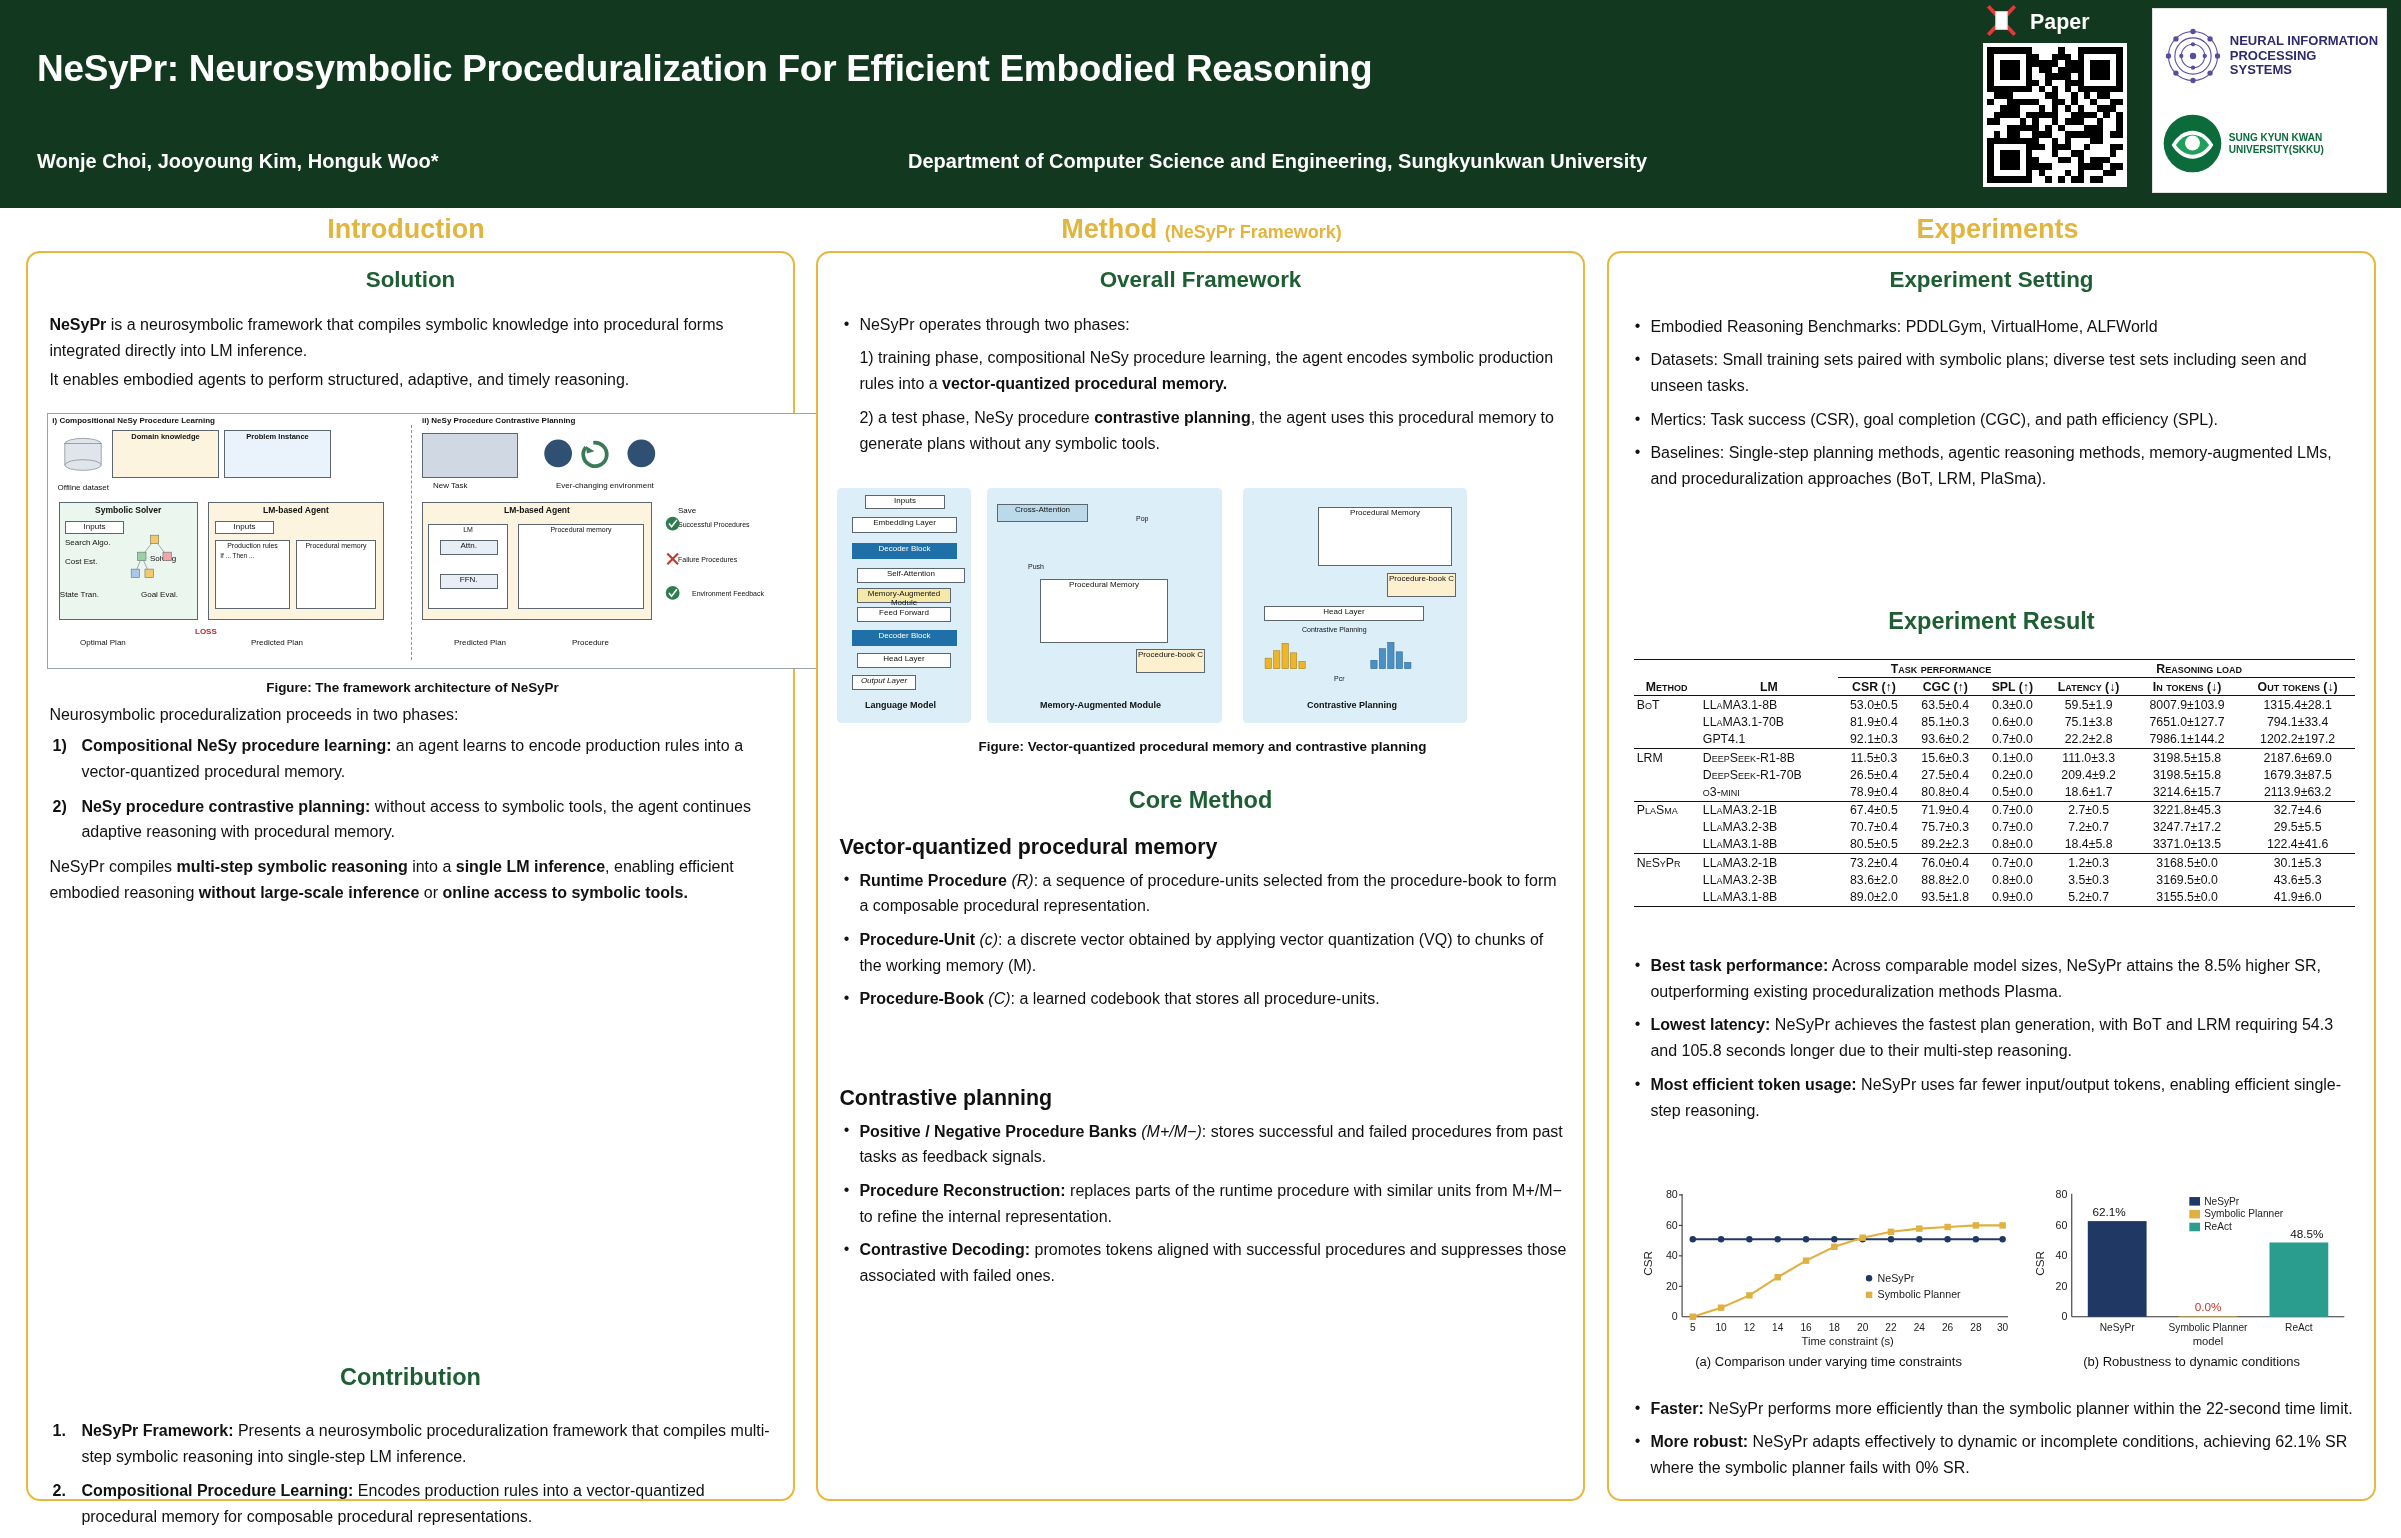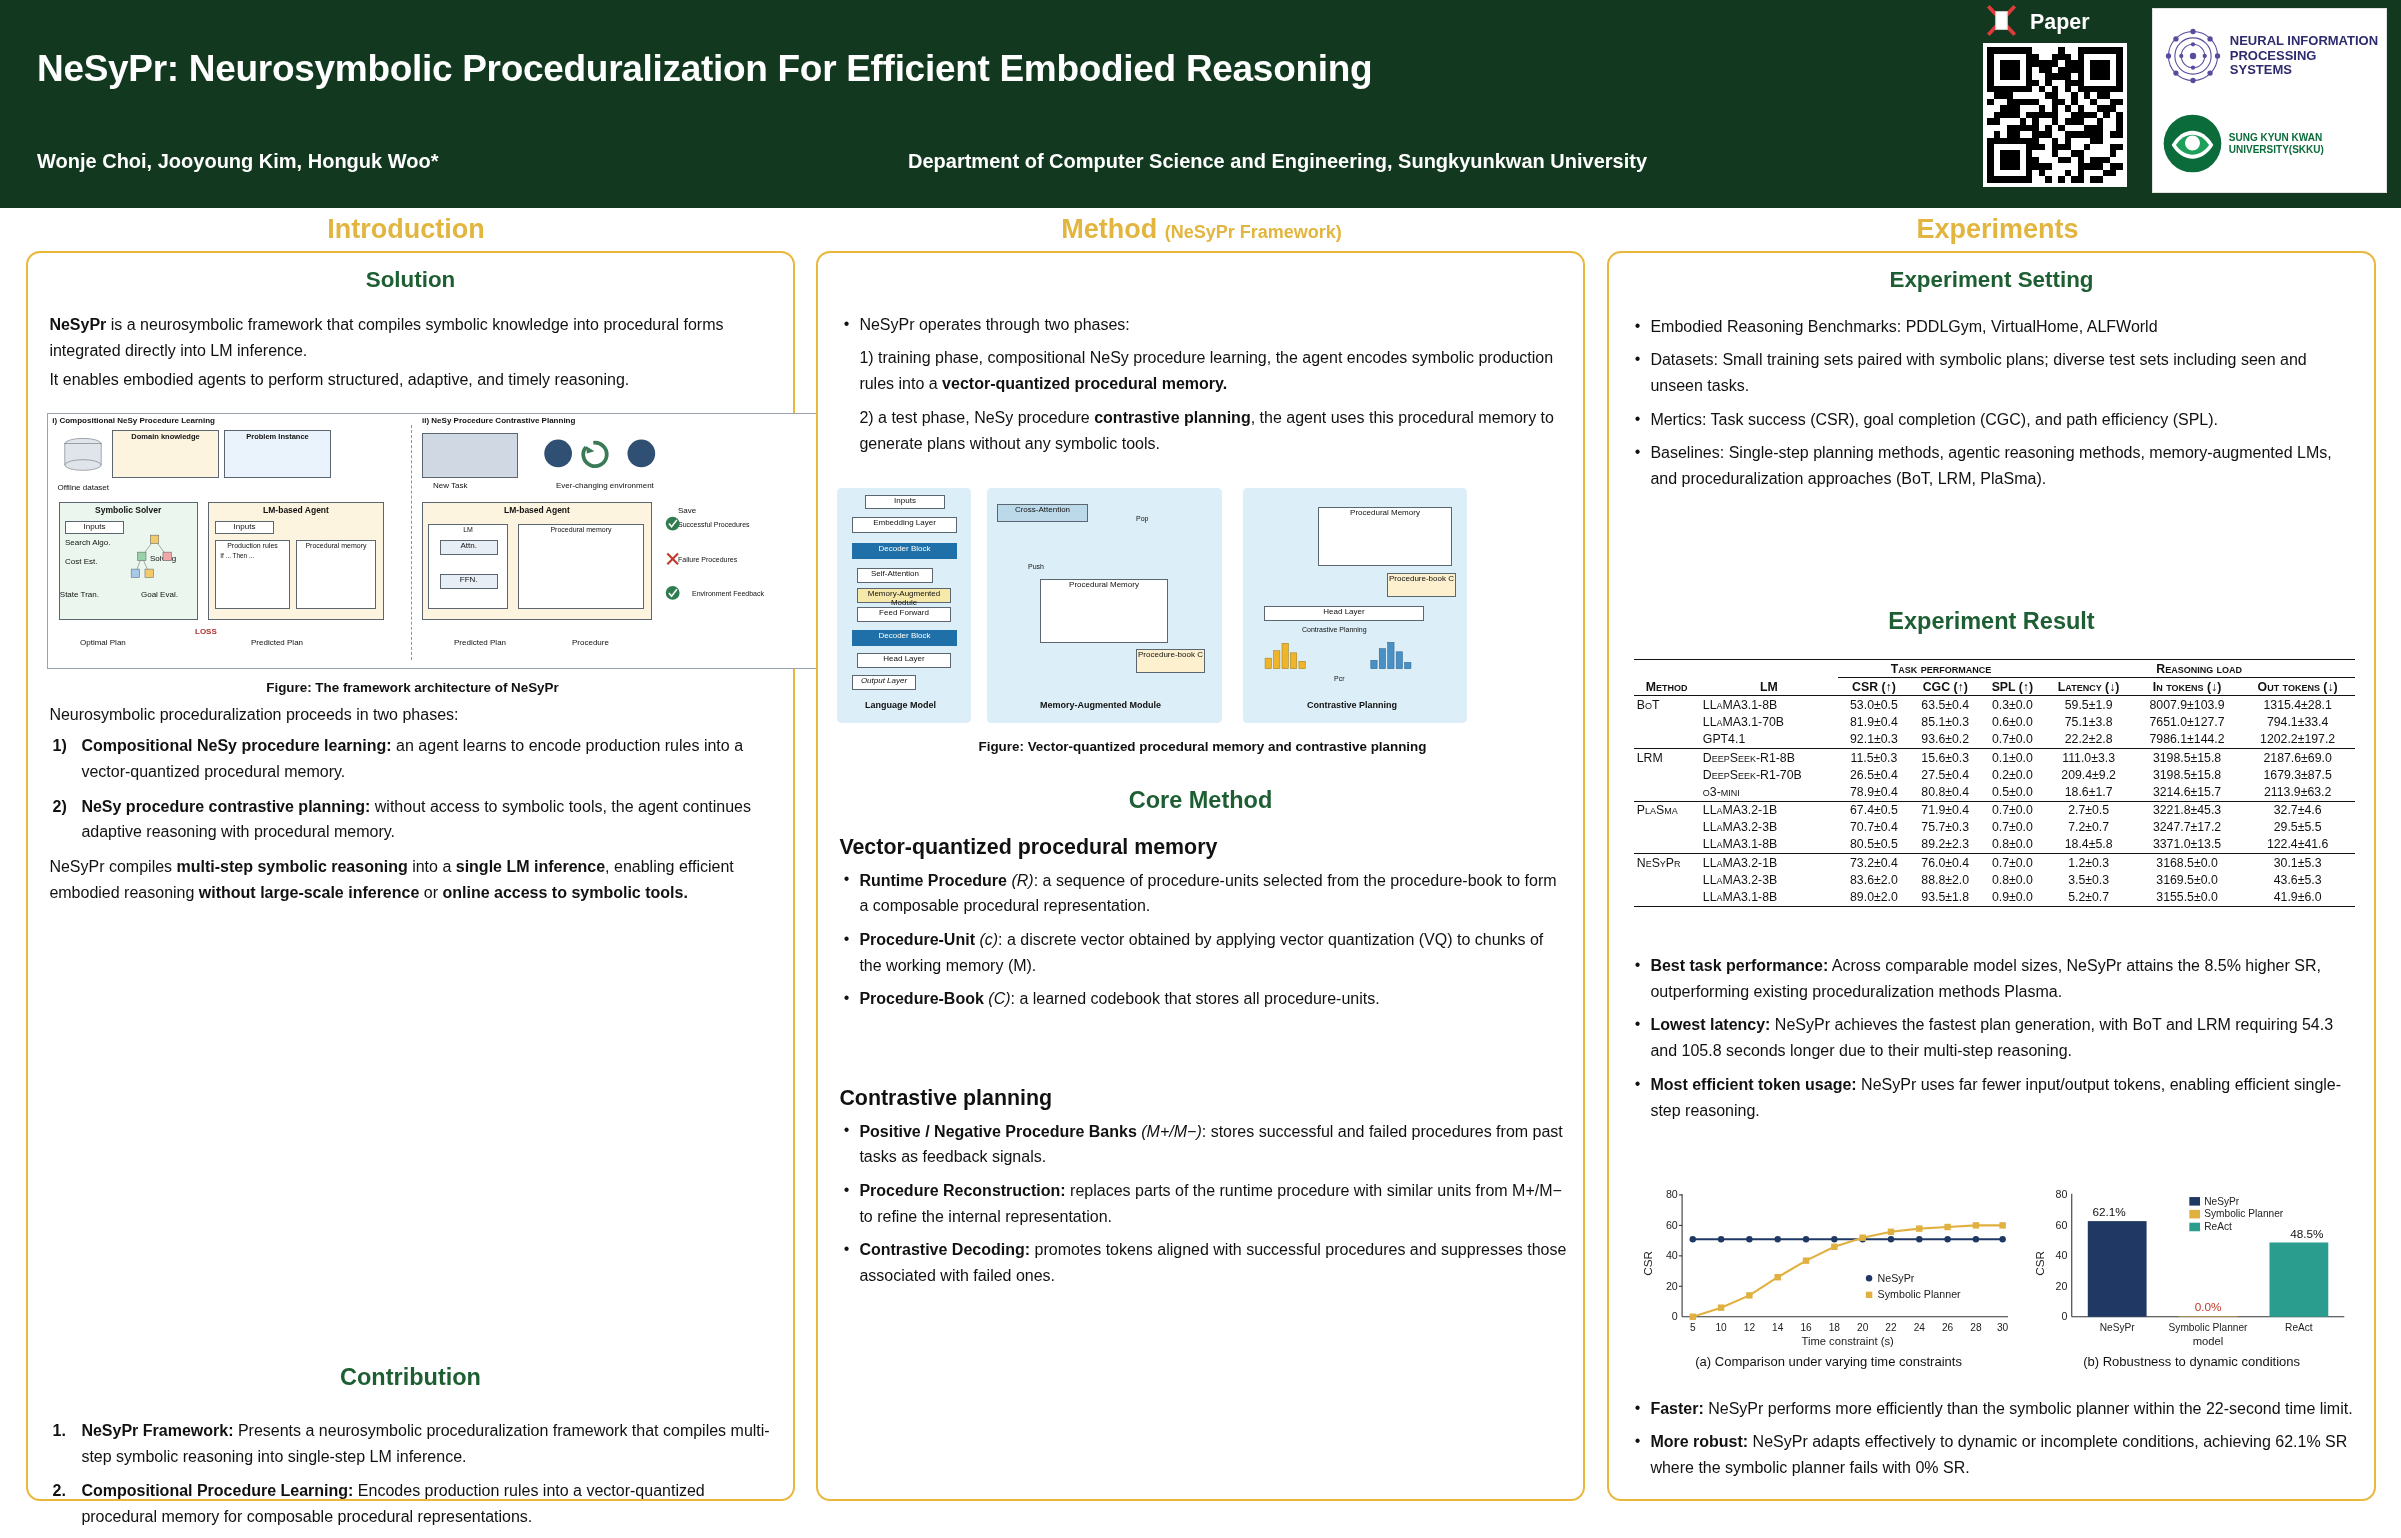--- a/index.html
+++ b/index.html
@@ -771,20 +771,21 @@
       <ol class="num">
         <li><b>NeSyPr Framework:</b><span> Presents a neurosymbolic proceduralization framework that compiles multi-step symbolic reasoning into single-step LM inference.</span></li>
         <li><b>Compositional Procedure Learning:</b><span> Encodes production rules into a vector-quantized procedural memory for composable procedural representations.</span></li>
 
       </ol>
     </div>
   </div>
 
   <div class="panel" style="left:816px; top:251px; width:769px; height:1250px;">
 
+    <div class="panel-title">Overall Framework</div>
 
     <div style="position:absolute; left:21.4px; top:59px; width:727px;">
       <ul class="bul">
         <li>
           <span>NeSyPr operates through two phases:</span>
           <div style="margin-top:7.5px;">
             <span>1) training phase, compositional NeSy procedure learning, the agent encodes symbolic production rules into a </span><b>vector-quantized procedural memory.</b>
           </div>
           <div style="margin-top:7.5px;">
             <span>2) a test phase, NeSy procedure </span><b>contrastive planning</b><span>, the agent uses this procedural memory to generate plans without any symbolic tools.</span>
@@ -798,21 +799,21 @@
       <div style="position:absolute; left:0px; top:5.3px; width:134px; height:235px; background:#dceef7; border-radius:4.3px;"></div>
       <div class="dbox" style="left:28px; top:11.8px; width:80px; height:14px;">
         <span>Inputs</span>
       </div>
       <div class="dbox" style="left:15px; top:34px; width:105px; height:16px; background:#ffffff;">
         <span>Embedding Layer</span>
       </div>
       <div class="dbox" style="left:15px; top:60px; width:105px; height:16px; background:#1f6fa8; color:#fff; border-color:#1f6fa8;">
         <span style="color:#fff;">Decoder Block</span>
       </div>
-      <div class="dbox" style="left:20px; top:85px; width:76px; height:15px;">
+      <div class="dbox" style="left:20px; top:85px; width:108px; height:15px;">
         <span>Self-Attention</span>
       </div>
       <div class="dbox" style="left:20px; top:105px; width:94px; height:15px; background:#f6e8a8;">
         <span>Memory-Augmented Module</span>
       </div>
       <div class="dbox" style="left:20px; top:124px; width:94px; height:15px;">
         <span>Feed Forward</span>
       </div>
       <div class="dbox" style="left:15px; top:147px; width:105px; height:16px; background:#1f6fa8; color:#fff; border-color:#1f6fa8;">
         <span style="color:#fff;">Decoder Block</span>

